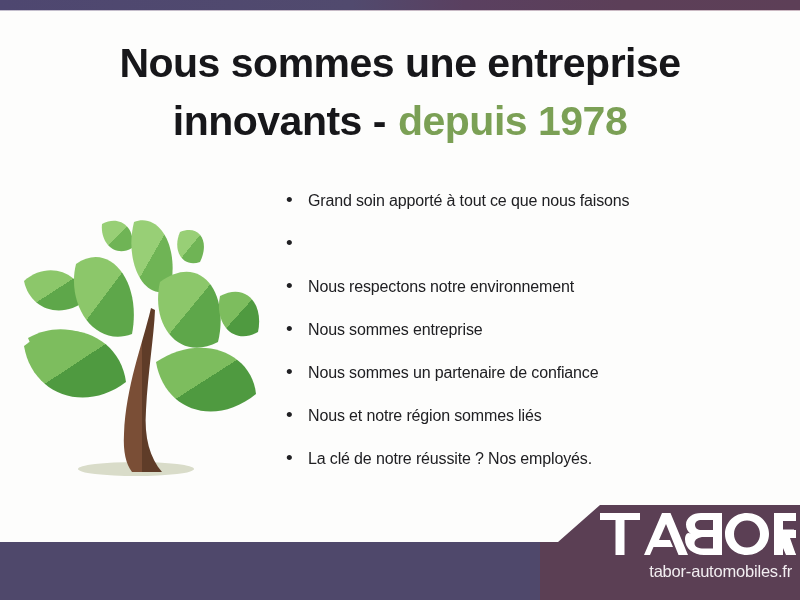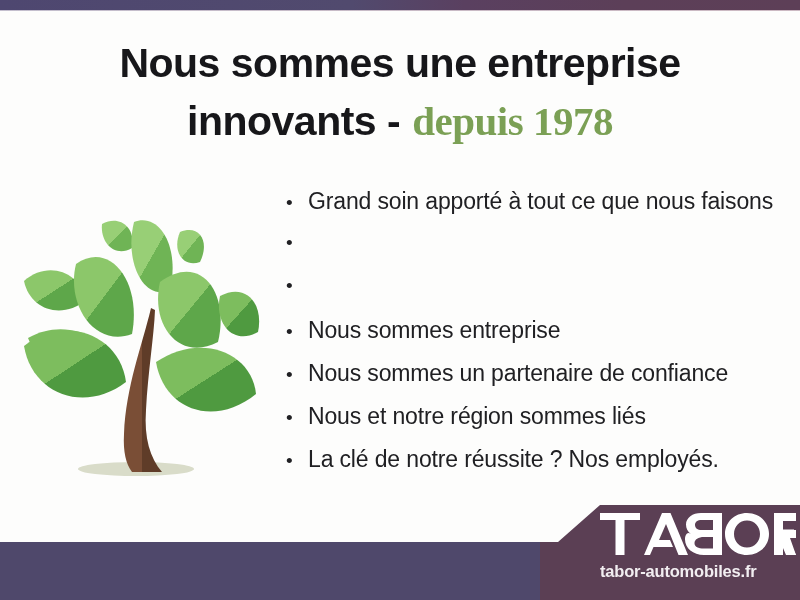--- a/index.html
+++ b/index.html
@@ -51,21 +51,20 @@
     line-height: 1.42;
     letter-spacing: -0.5px;
     color: #17171a;
     white-space: nowrap;
   }
   .heading .line {
     display: block;
   }
   .heading .accent {
     color: #7ba055;
-    font-family: Liberation Serif, serif;
   }
   .heading .gap {
     display: inline-block;
     width: 12px;
   }
 
   
   .bullets {
     position: absolute;
     top: 190px;
@@ -78,21 +77,21 @@
     height: 43px;
   }
   .bullet-dot {
     width: 22px;
     flex: 0 0 22px;
     color: #202023;
     font-size: 19px;
     line-height: 1;
   }
   .bullet-text {
-    font-size: 23px;
+    font-size: 16px;
     color: #202023;
     line-height: 1;
     letter-spacing: -0.15px;
     white-space: nowrap;
   }
 
   
   .tree {
     position: absolute;
     left: 14px;
@@ -130,25 +129,25 @@
     left: 0;
     top: 8px;
     width: 196px;
     height: 42px;
   }
   .logo-url {
     position: absolute;
     left: 0;
     top: 57px;
     width: 192px;
+    text-align: right;
     font-size: 16.5px;
     color: #f2eef1;
     letter-spacing: -0.2px;
     white-space: nowrap;
-    font-weight: bold;
   }
 </style>
 </head>
 <body>
 
 <div id="slide">
 
   <div class="top-bar"></div>
   <div class="top-bar-hairline"></div>
 
@@ -222,20 +221,21 @@
       <span class="bullet-dot">•</span>
       <span class="bullet-text">Grand soin apporté à tout ce que nous faisons</span>
     </div>
 
     <div class="bullet-row">
       <span class="bullet-dot">•</span>
     </div>
 
     <div class="bullet-row">
       <span class="bullet-dot">•</span>
+      <span class="bullet-text">Nous respectons notre environnement</span>
     </div>
 
     <div class="bullet-row">
       <span class="bullet-dot">•</span>
       <span class="bullet-text">Nous sommes entreprise</span>
     </div>
 
     <div class="bullet-row">
       <span class="bullet-dot">•</span>
       <span class="bullet-text">Nous sommes un partenaire de confiance</span>

